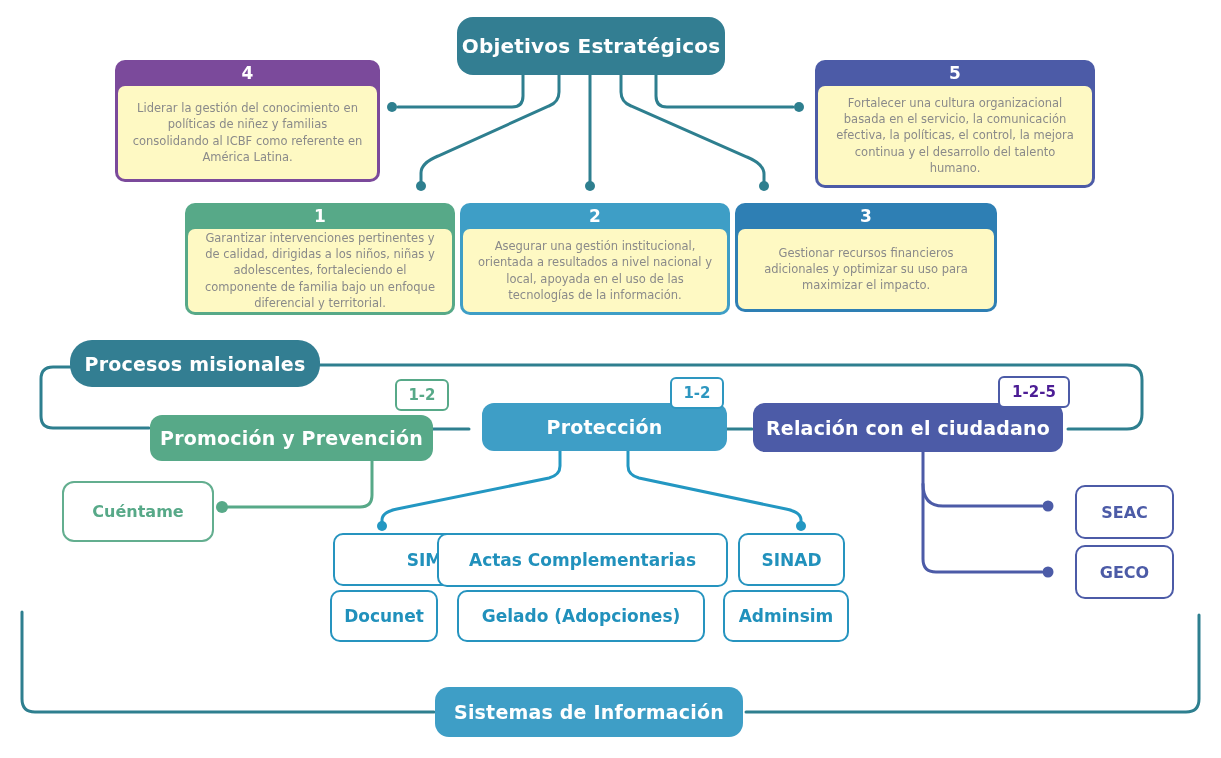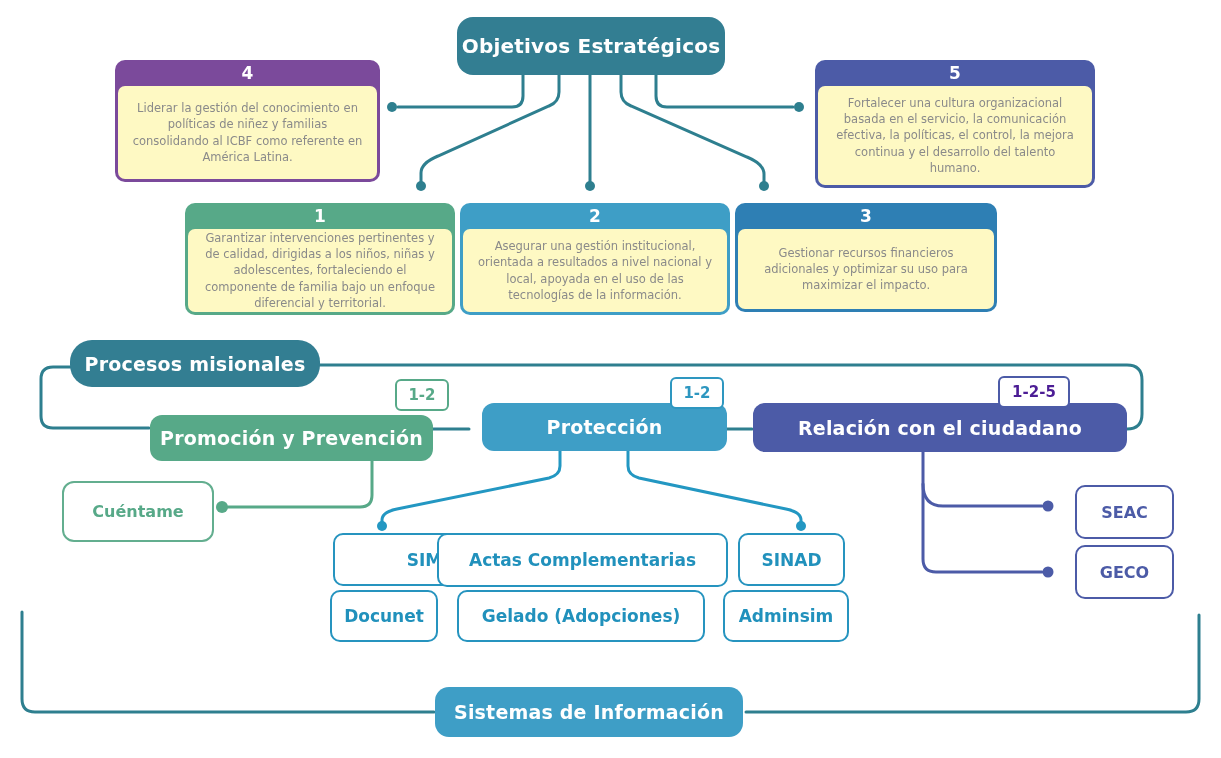--- a/index.html
+++ b/index.html
@@ -11,21 +11,21 @@
         color:#fff;font-weight:bold;text-align:center;letter-spacing:.2px;}
   .teal-fill{background:#337E92;}
   .green-fill{background:#57A988;}
   .lblue-fill{background:#3E9EC6;}
   .indigo-fill{background:#4C5BA7;}
 
   #n-objetivos{left:457px;top:17px;width:268px;height:58px;border-radius:16px;font-size:20px;}
   #n-procesos{left:70px;top:340px;width:250px;height:47px;border-radius:22px;font-size:19px;}
   #p-promocion{left:150px;top:415px;width:283px;height:46px;border-radius:12px;font-size:19px;}
   #p-proteccion{left:470px;top:403px;width:245px;height:48px;border-radius:12px;font-size:19px;margin-left:12px;}
-  #p-relacion{left:753px;top:403px;width:374px;height:49px;border-radius:12px;font-size:19px;}
+  #p-relacion{left:753px;top:403px;width:310px;height:49px;border-radius:12px;font-size:19px;}
   #n-sistemas{left:435px;top:687px;width:308px;height:50px;border-radius:14px;font-size:19px;}
 
   
   .card{position:absolute;z-index:1;border-radius:10px;padding:0 3px 3px;box-sizing:border-box;}
   .card-num{height:26px;line-height:26px;text-align:center;color:#fff;font-weight:bold;font-size:17px;}
   .card-body{background:#fef9c3;border-radius:7px;height:calc(100% - 26px);display:flex;align-items:center;
              justify-content:center;padding:4px 10px;box-sizing:border-box;color:#8A8A8A;
              font-size:11.5px;line-height:1.4;text-align:center;}
   .purple{background:#7B4A9B;}
   .indigo{background:#4C5BA7;}

